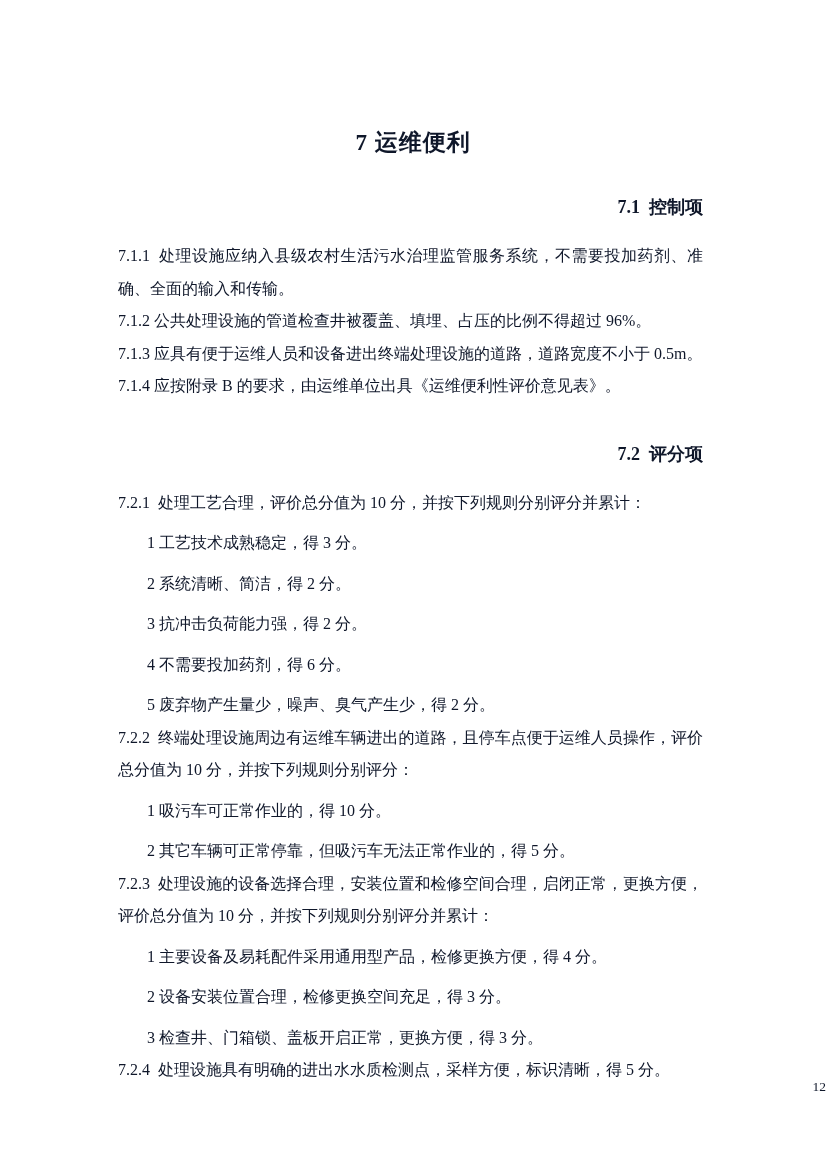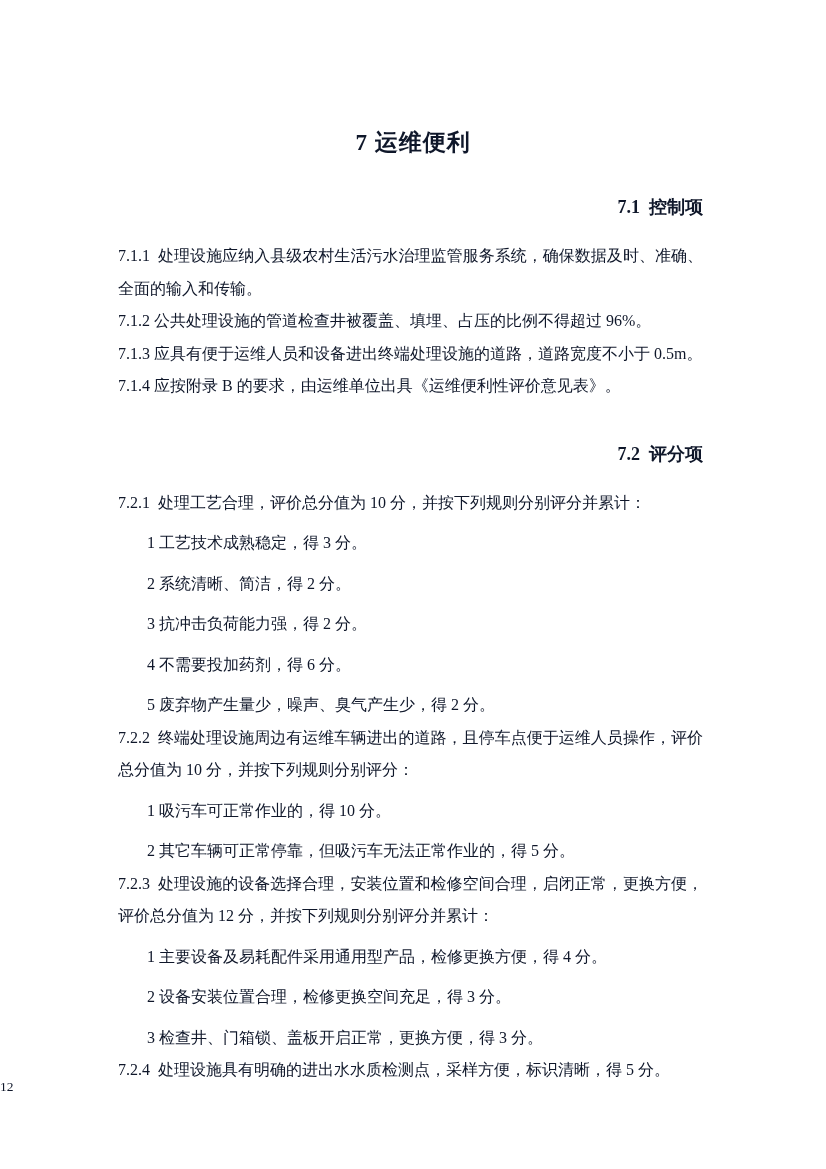--- a/index.html
+++ b/index.html
@@ -47,50 +47,50 @@
   }
   .para.item {
     padding-left: 29px; 
     margin-top: 8px;
   }
   .page-number {
     position: absolute;
     left: 0;
     top: 1078px;
     width: 100%;
-    text-align: left;
+    text-align: right;
     font-size: 13.5px;
     line-height: 18px;
   }
 </style>
 </head>
 <body>
 
 <div class="page">
   <h1 class="doc-title">7 运维便利</h1>
   <div class="content">
       <section>
         <h2 class="sec-heading">7.1  控制项</h2>
-        <p class="para">7.1.1  处理设施应纳入县级农村生活污水治理监管服务系统，确保数据及时、准确、全面的输入和传输。</p>
+        <p class="para">7.1.1  处理设施应纳入县级农村生活污水治理监管服务系统，不需要投加药剂、准确、全面的输入和传输。</p>
         <p class="para">7.1.2 公共处理设施的管道检查井被覆盖、填埋、占压的比例不得超过 96%。</p>
         <p class="para">7.1.3 应具有便于运维人员和设备进出终端处理设施的道路，道路宽度不小于 0.5m。</p>
         <p class="para">7.1.4 应按附录 B 的要求，由运维单位出具《运维便利性评价意见表》。</p>
       </section>
       <section>
         <h2 class="sec-heading">7.2  评分项</h2>
         <p class="para">7.2.1  处理工艺合理，评价总分值为 10 分，并按下列规则分别评分并累计：</p>
         <p class="para item">1 工艺技术成熟稳定，得 3 分。</p>
         <p class="para item">2 系统清晰、简洁，得 2 分。</p>
         <p class="para item">3 抗冲击负荷能力强，得 2 分。</p>
         <p class="para item">4 不需要投加药剂，得 6 分。</p>
         <p class="para item">5 废弃物产生量少，噪声、臭气产生少，得 2 分。</p>
         <p class="para">7.2.2  终端处理设施周边有运维车辆进出的道路，且停车点便于运维人员操作，评价总分值为 10 分，并按下列规则分别评分：</p>
         <p class="para item">1 吸污车可正常作业的，得 10 分。</p>
         <p class="para item">2 其它车辆可正常停靠，但吸污车无法正常作业的，得 5 分。</p>
-        <p class="para">7.2.3  处理设施的设备选择合理，安装位置和检修空间合理，启闭正常，更换方便，评价总分值为 12 分，并按下列规则分别评分并累计：</p>
+        <p class="para">7.2.3  处理设施的设备选择合理，安装位置和检修空间合理，启闭正常，更换方便，评价总分值为 10 分，并按下列规则分别评分并累计：</p>
         <p class="para item">1 主要设备及易耗配件采用通用型产品，检修更换方便，得 4 分。</p>
         <p class="para item">2 设备安装位置合理，检修更换空间充足，得 3 分。</p>
         <p class="para item">3 检查井、门箱锁、盖板开启正常，更换方便，得 3 分。</p>
         <p class="para">7.2.4  处理设施具有明确的进出水水质检测点，采样方便，标识清晰，得 5 分。</p>
       </section>
     </div>
   <div class="page-number">12</div>
 </div>
 
 </body></html>

